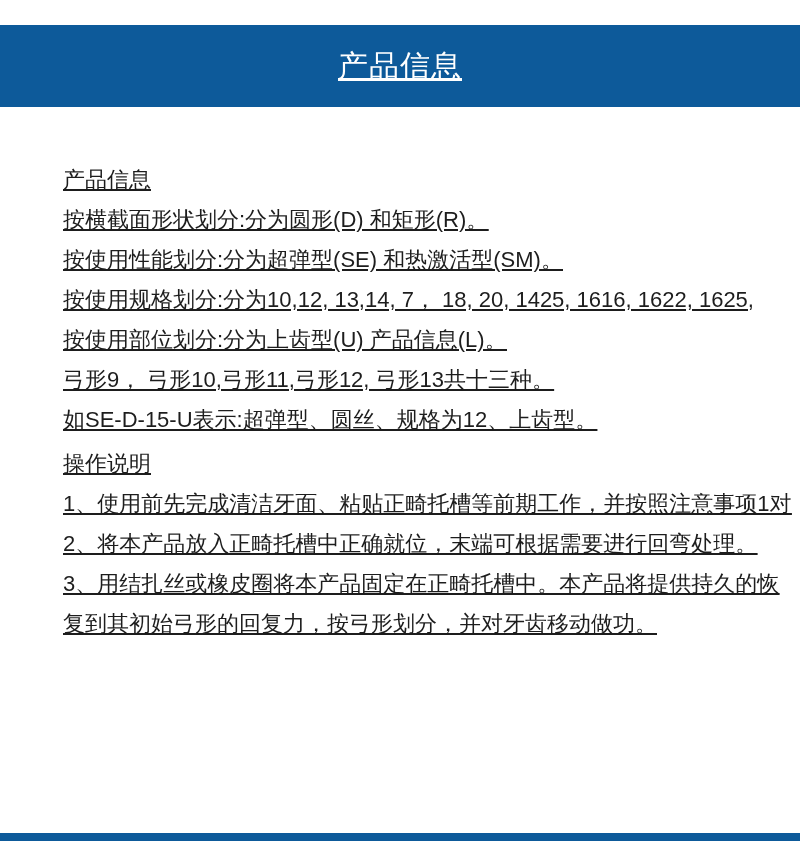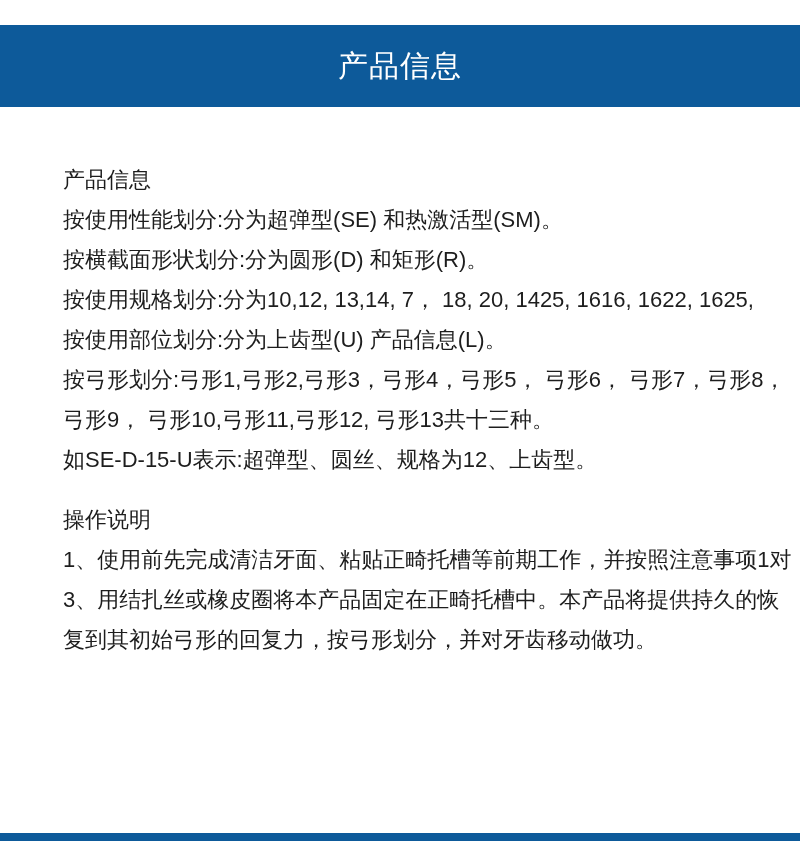--- a/index.html
+++ b/index.html
@@ -1,15 +1,15 @@
 <!DOCTYPE html>
 <html><head>
 <meta charset="utf-8">
 <style>
-  * { box-sizing: border-box; }
+  * { box-sizing: border-box; text-decoration: underline; }
   html, body { margin: 0; padding: 0; }
   body {
     width: 800px; height: 841px;
     background: #ffffff;
     font-family: "Liberation Sans", "DejaVu Sans", sans-serif;
   }
   .page {
     position: relative;
     width: 800px; height: 841px;
     overflow: hidden;
@@ -36,21 +36,21 @@
     width: 710px;
   }
   .line {
     font-size: 22px;
     line-height: 40px;
     color: #1d1d1d;
     white-space: nowrap;
     font-weight: 400;
   }
   .section-ops {
-    margin-top: 20px;
+    margin-top: 4px;
   }
   .footer-bar {
     position: absolute;
     left: 0; bottom: 0;
     width: 800px; height: 8px;
     background: #0d5a9a;
   }
 </style>
 </head>
 <body>
@@ -58,32 +58,32 @@
 <div class="page">
 
   <div class="banner">
     <div class="banner-title">产品信息</div>
   </div>
 
   <main class="content">
 
     <section>
       <div class="line">产品信息</div>
+      <div class="line">按横截面形状划分:分为圆形(D) 和矩形(R)。</div>
       <div class="line">按使用性能划分:分为超弹型(SE) 和热激活型(SM)。</div>
-      <div class="line">按横截面形状划分:分为圆形(D) 和矩形(R)。</div>
       <div class="line">按使用规格划分:分为10,12, 13,14, 7， 18, 20, 1425, 1616, 1622, 1625,</div>
       <div class="line">按使用部位划分:分为上齿型(U) 产品信息(L)。</div>
-      <div class="line">按弓形划分:弓形1,弓形2,弓形3，弓形4，弓形5， 弓形6， 弓形7，弓形8，</div>
       <div class="line">弓形9， 弓形10,弓形11,弓形12, 弓形13共十三种。</div>
       <div class="line">如SE-D-15-U表示:超弹型、圆丝、规格为12、上齿型。</div>
     </section>
 
     <section class="section-ops">
       <div class="line">操作说明</div>
       <div class="line">1、使用前先完成清洁牙面、粘贴正畸托槽等前期工作，并按照注意事项1对</div>
+      <div class="line">2、将本产品放入正畸托槽中正确就位，末端可根据需要进行回弯处理。</div>
       <div class="line">3、用结扎丝或橡皮圈将本产品固定在正畸托槽中。本产品将提供持久的恢</div>
       <div class="line">复到其初始弓形的回复力，按弓形划分，并对牙齿移动做功。</div>
     </section>
 
   </main>
 
   <div class="footer-bar"></div>
 
 </div>
 

